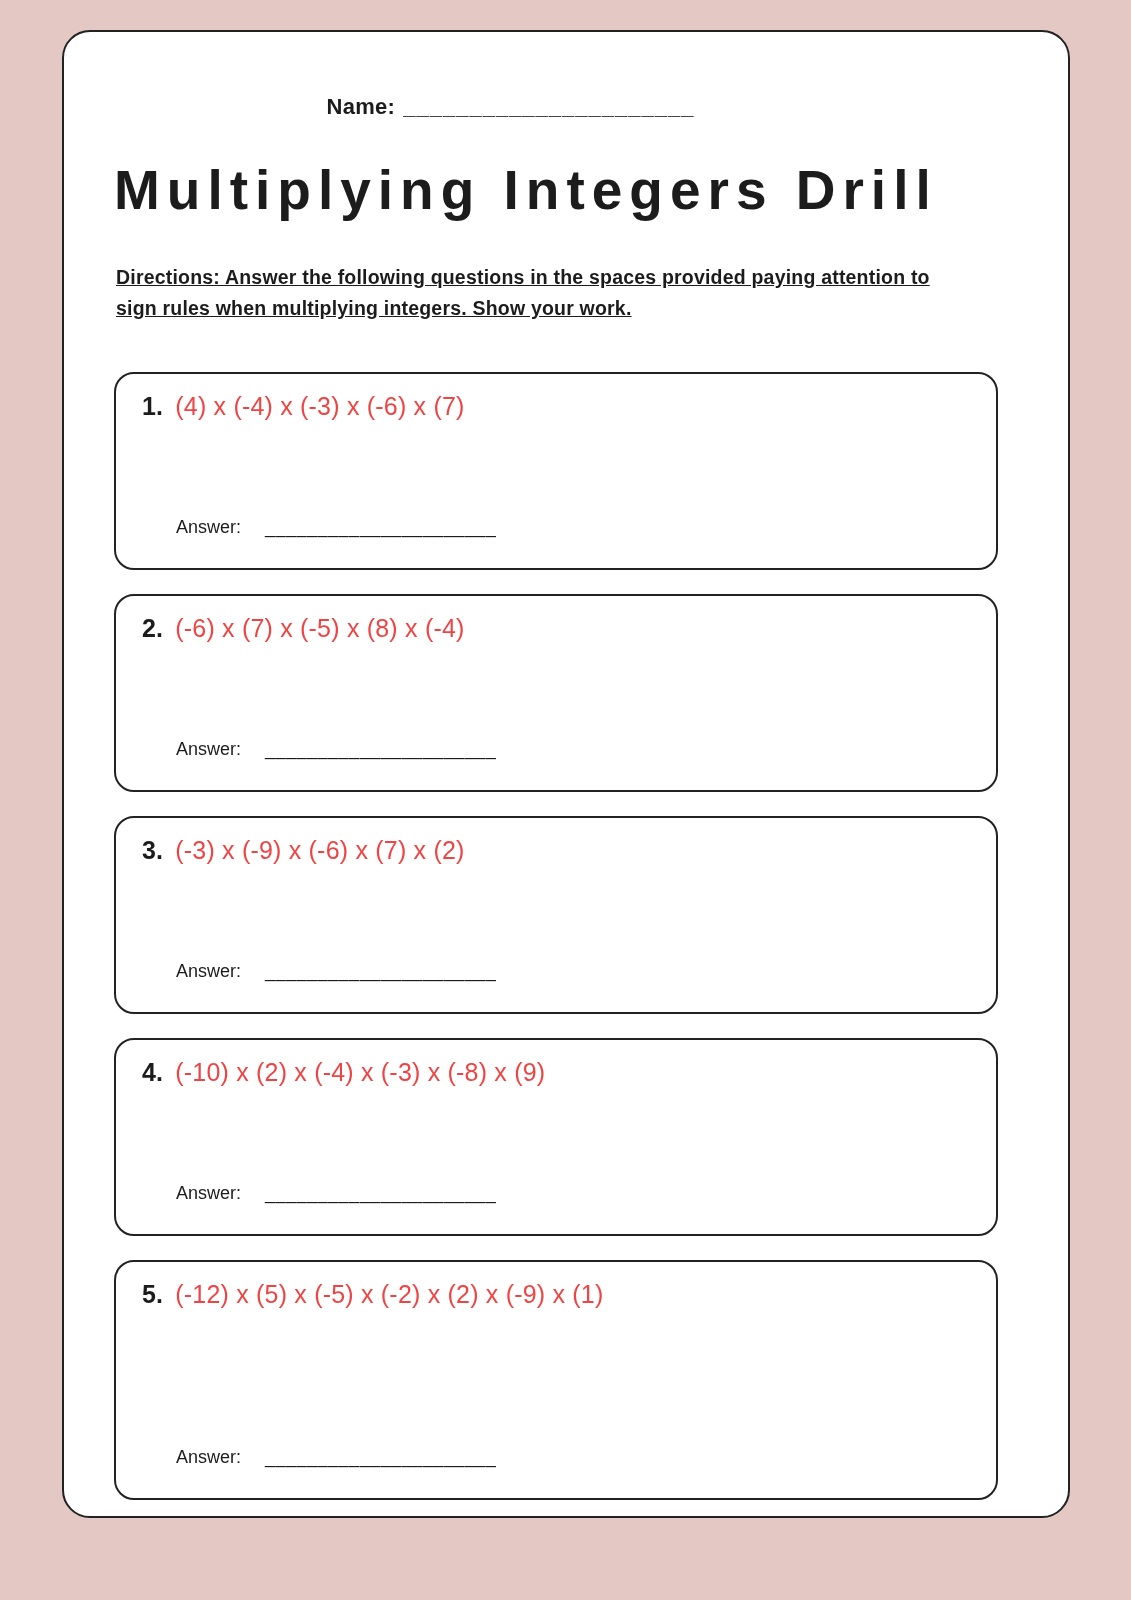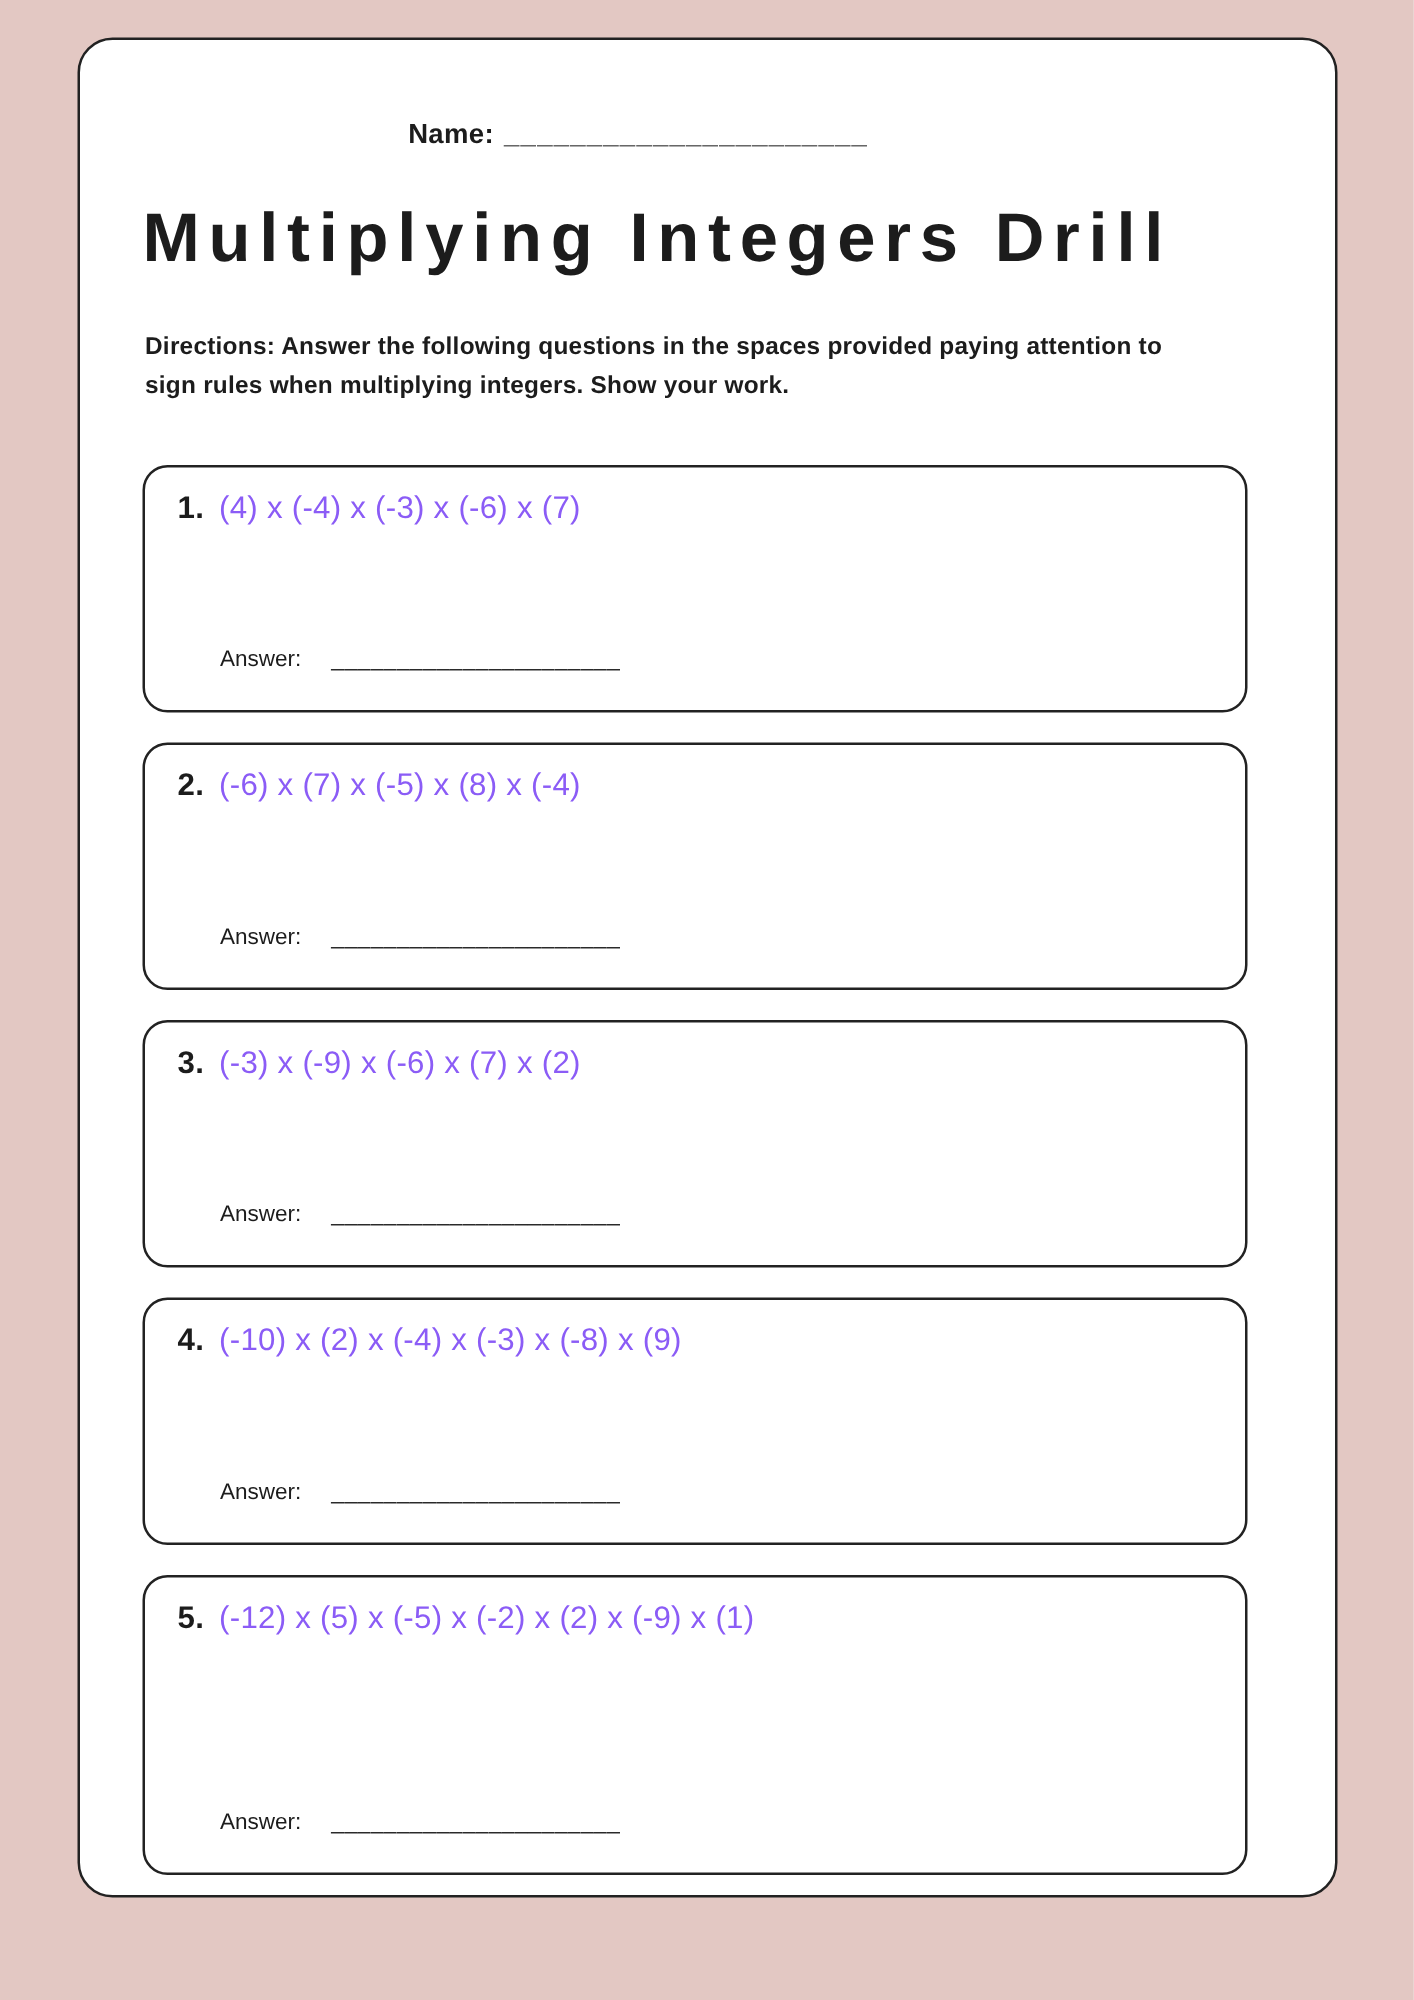--- a/index.html
+++ b/index.html
@@ -53,20 +53,21 @@
     white-space: nowrap;
   }
   .directions {
     margin-top: 40px;
     padding-left: 2px;
     font-size: 19.5px;
     font-weight: bold;
     line-height: 1.6;
     max-width: 840px;
     letter-spacing: 0.2px;
+    text-decoration: underline;
   }
   .problems { margin-top: 48px; display: flex; flex-direction: column; }
   .problem-box {
     width: 884px;
     border: 2px solid #222;
     border-radius: 20px;
     background: var(--card);
     padding: 18px 26px 30px 26px;
     display: flex;
     flex-direction: column;
@@ -75,21 +76,21 @@
   .problem-box.h-standard { height: 198px; margin-bottom: 24px; }
   .problem-box.h-tall { height: 240px; margin-bottom: 0; }
   .problem-line {
     font-size: 25px;
     display: flex;
     align-items: baseline;
     gap: 12px;
     letter-spacing: 0.2px;
   }
   .problem-number { font-weight: bold; }
-  .problem-expression { font-weight: normal; color: #8b5cf6; }
+  .problem-expression { font-weight: normal; color: #ef4444; }
   .answer-row {
     display: flex;
     align-items: baseline;
     gap: 24px;
     padding-left: 34px;
     font-size: 18px;
   }
   .answer-row .blank { font-weight: normal; letter-spacing: 0.5px; }
 </style>
 </head>

